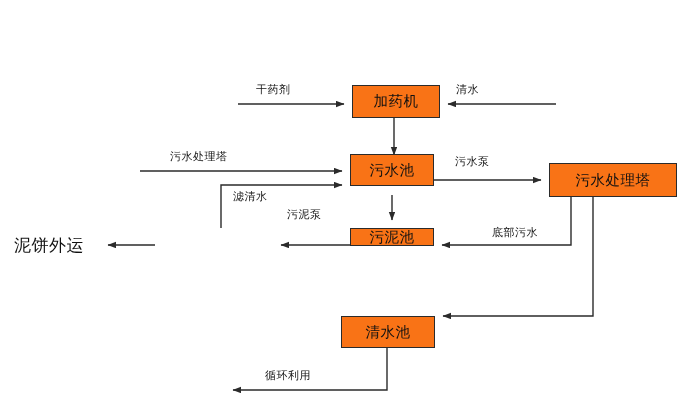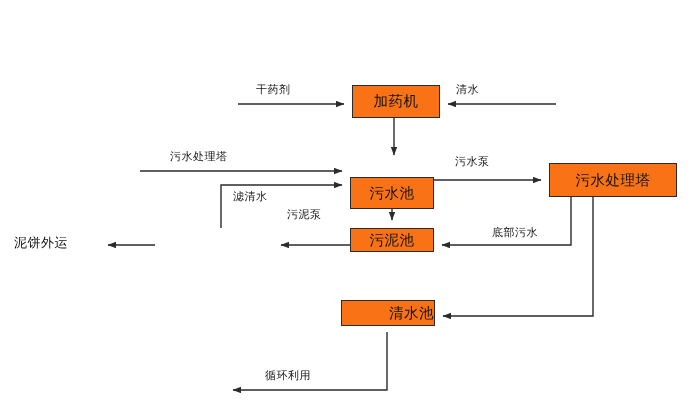--- a/index.html
+++ b/index.html
@@ -47,21 +47,21 @@
   }
   .edge-label {
     position: absolute;
     font-size: 11px;
     color: #111111;
     white-space: nowrap;
     letter-spacing: 0.5px;
   }
   .terminal-label {
     position: absolute;
-    font-size: 13px;
+    font-size: 17px;
     color: #111111;
     white-space: nowrap;
     letter-spacing: 0.5px;
   }
 </style>
 </head>
 <body>
 
 <div id="page">
 
@@ -102,34 +102,34 @@
 
       <path d="M387,332 L387,390 L233,390" marker-end="url(#arrow-l)"></path>
 
     </g>
   </svg>
 
   <div class="node-box" style="left:352px; top:85px; width:88px; height:33px;">
     <span>加药机</span>
   </div>
 
-  <div class="node-box" style="left:350px; top:177px; width:84px; height:32px;">
+  <div class="node-box" style="left:350px; top:154px; width:84px; height:32px;">
     <span>污水池</span>
   </div>
 
   <div class="node-box" style="left:549px; top:163px; width:128px; height:34px;">
     <span>污水处理塔</span>
   </div>
 
 
-  <div class="node-box" style="left:350px; top:228px; width:84px; height:24px;">
+  <div class="node-box" style="left:350px; top:228px; width:84px; height:18px;">
     <span>污泥池</span>
   </div>
 
-  <div class="node-box" style="left:341px; top:300px; width:94px; height:26px;justify-content:flex-end;">
+  <div class="node-box" style="left:341px; top:316px; width:94px; height:32px;">
     <span>清水池</span>
   </div>
 
   <div class="edge-label" style="left:256px; top:82px;">干药剂</div>
 
   <div class="edge-label" style="left:456px; top:82px;">清水</div>
 
   <div class="edge-label" style="left:170px; top:149px;">污水处理塔</div>
 
   <div class="edge-label" style="left:233px; top:189px;">滤清水</div>

